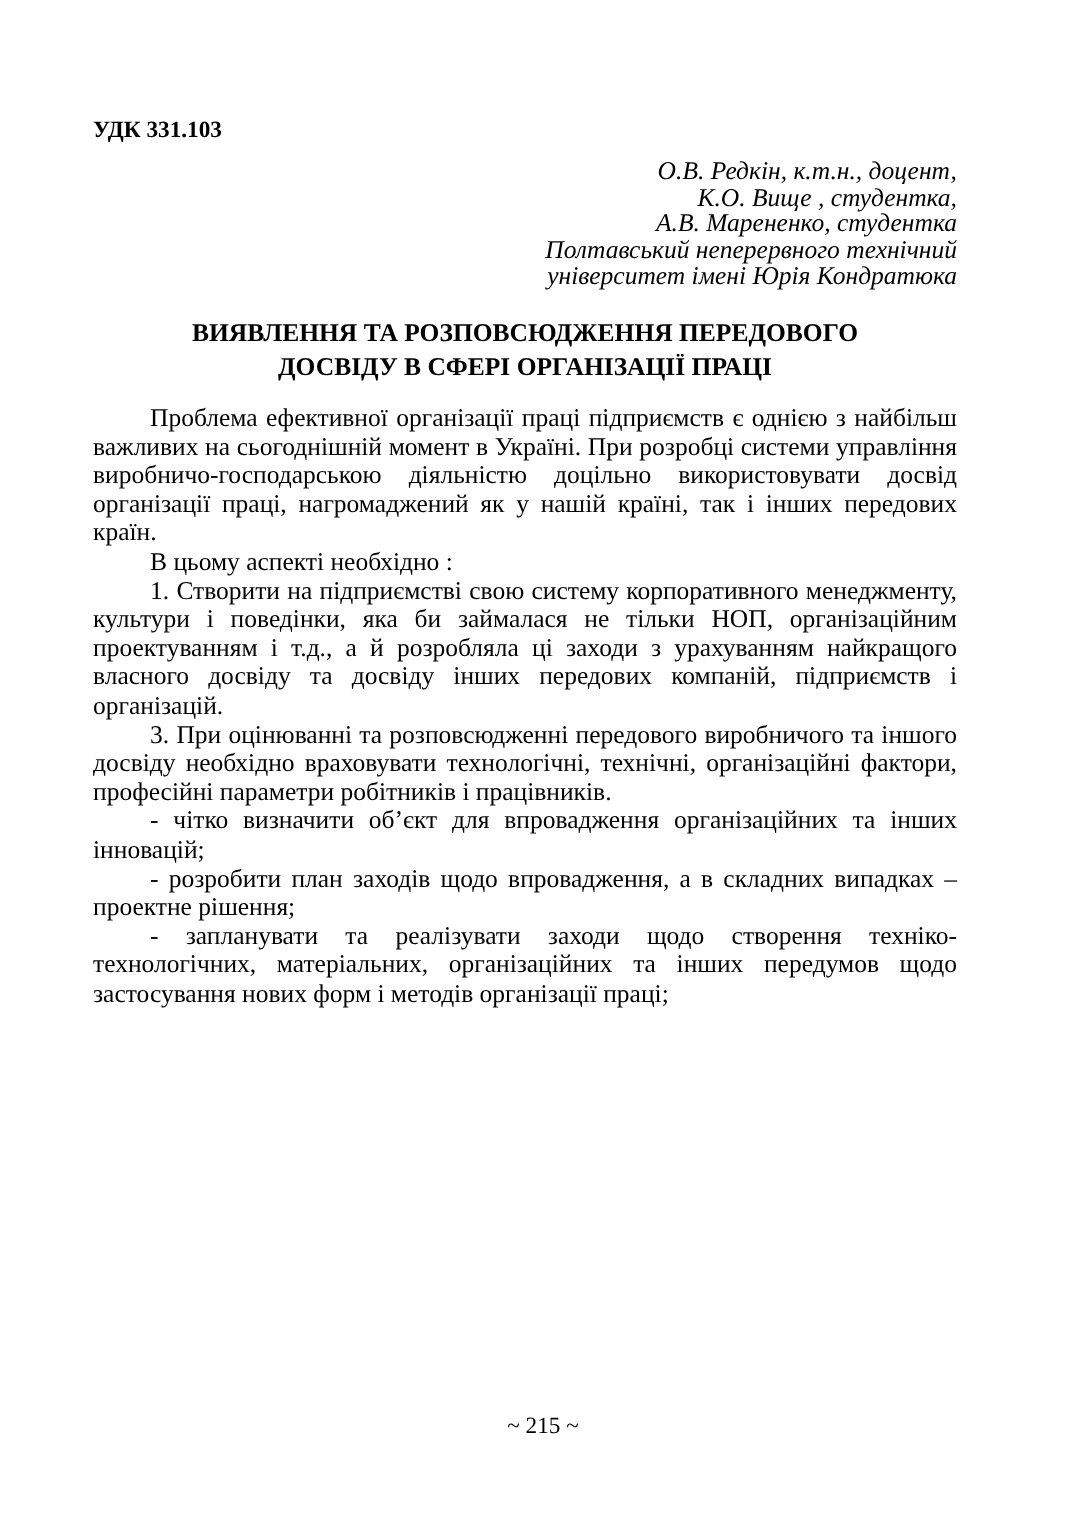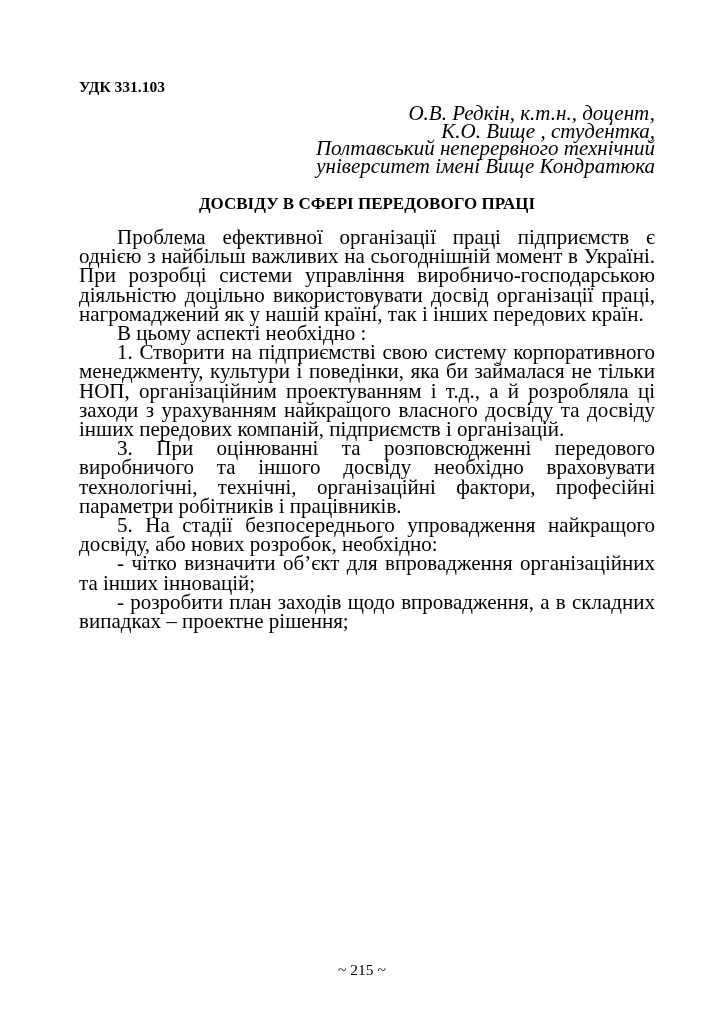--- a/index.html
+++ b/index.html
@@ -11,86 +11,88 @@
     position: relative;
     width: 724px;
     height: 1024px;
     background: #ffffff;
     color: #000000;
     font-family: "Liberation Serif", serif;
     overflow: hidden;
   }
   .content {
     position: absolute;
-    left: 79px;
+    left: 62px;
     top: 78px;
     width: 576px;
   }
   .udk {
     font-size: 15.5px;
     font-weight: bold;
     line-height: 18px;
     margin: 0;
   }
   .authors {
     margin-top: 9px;
     text-align: right;
     font-style: italic;
-    font-size: 21px;
+    font-size: 17px;
     line-height: 17.5px;
   }
   .title {
     margin: 17px 0 13px 0;
     text-align: center;
     font-weight: bold;
     font-size: 17px;
     line-height: 23px;
   }
   .body-text p {
     margin: 0;
-    font-size: 21px;
+    font-size: 17px;
     line-height: 19.2px;
     text-align: justify;
     text-indent: 38px;
   }
   .footer {
     position: absolute;
     left: 0;
-    bottom: 45px;
+    bottom: 64px;
     width: 724px;
     text-align: center;
     font-size: 15.5px;
     line-height: 18px;
   }
 </style>
 </head>
 <body>
 
 <div class="page">
   <div class="content">
 
     <p class="udk">УДК 331.103</p>
 
     <div class="authors">
       <div>О.В. Редкін, к.т.н., доцент,</div>
       <div>К.О. Вище , студентка,</div>
+      <div>А.В. Марененко, студентка</div>
       <div>Полтавський неперервного технічний</div>
-      <div>університет імені Вище Кондратюка</div>
+      <div>університет імені Юрія Кондратюка</div>
     </div>
 
     <div class="title">
-      <div>ДОСВІДУ В СФЕРІ ПЕРЕДОВОГО ПРАЦІ</div>
+      <div>ВИЯВЛЕННЯ ТА РОЗПОВСЮДЖЕННЯ ПЕРЕДОВОГО</div>
+      <div>ДОСВІДУ В СФЕРІ ОРГАНІЗАЦІЇ ПРАЦІ</div>
     </div>
 
     <div class="body-text">
       <p>Проблема ефективної організації праці підприємств є однією з найбільш важливих на сьогоднішній момент в Україні. При розробці системи управління виробничо-господарською діяльністю доцільно використовувати досвід організації праці, нагромаджений як у нашій країні, так і інших передових країн.</p>
       <p>В цьому аспекті необхідно :</p>
       <p>1. Створити на підприємстві свою систему корпоративного менеджменту, культури і поведінки, яка би займалася не тільки НОП, організаційним проектуванням і т.д., а й розробляла ці заходи з урахуванням найкращого власного досвіду та досвіду інших передових компаній, підприємств і організацій.</p>
       <p>3. При оцінюванні та розповсюдженні передового виробничого та іншого досвіду необхідно враховувати технологічні, технічні, організаційні фактори, професійні параметри робітників і працівників.</p>
-      <p>5. На стадії безпосереднього упровадження найкращого досвіду, або нових розробок, необхідно:</p>
       <p>- чітко визначити об’єкт для впровадження організаційних та інших інновацій;</p>
       <p>- розробити план заходів щодо впровадження, а в складних випадках – проектне рішення;</p>
+      <p>- запланувати та реалізувати заходи щодо створення техніко-технологічних, матеріальних, організаційних та інших передумов щодо застосування нових форм і методів організації праці;</p>
     </div>
 
   </div>
 
   <div class="footer">~ 215 ~</div>
 </div>
 
 </body></html>

